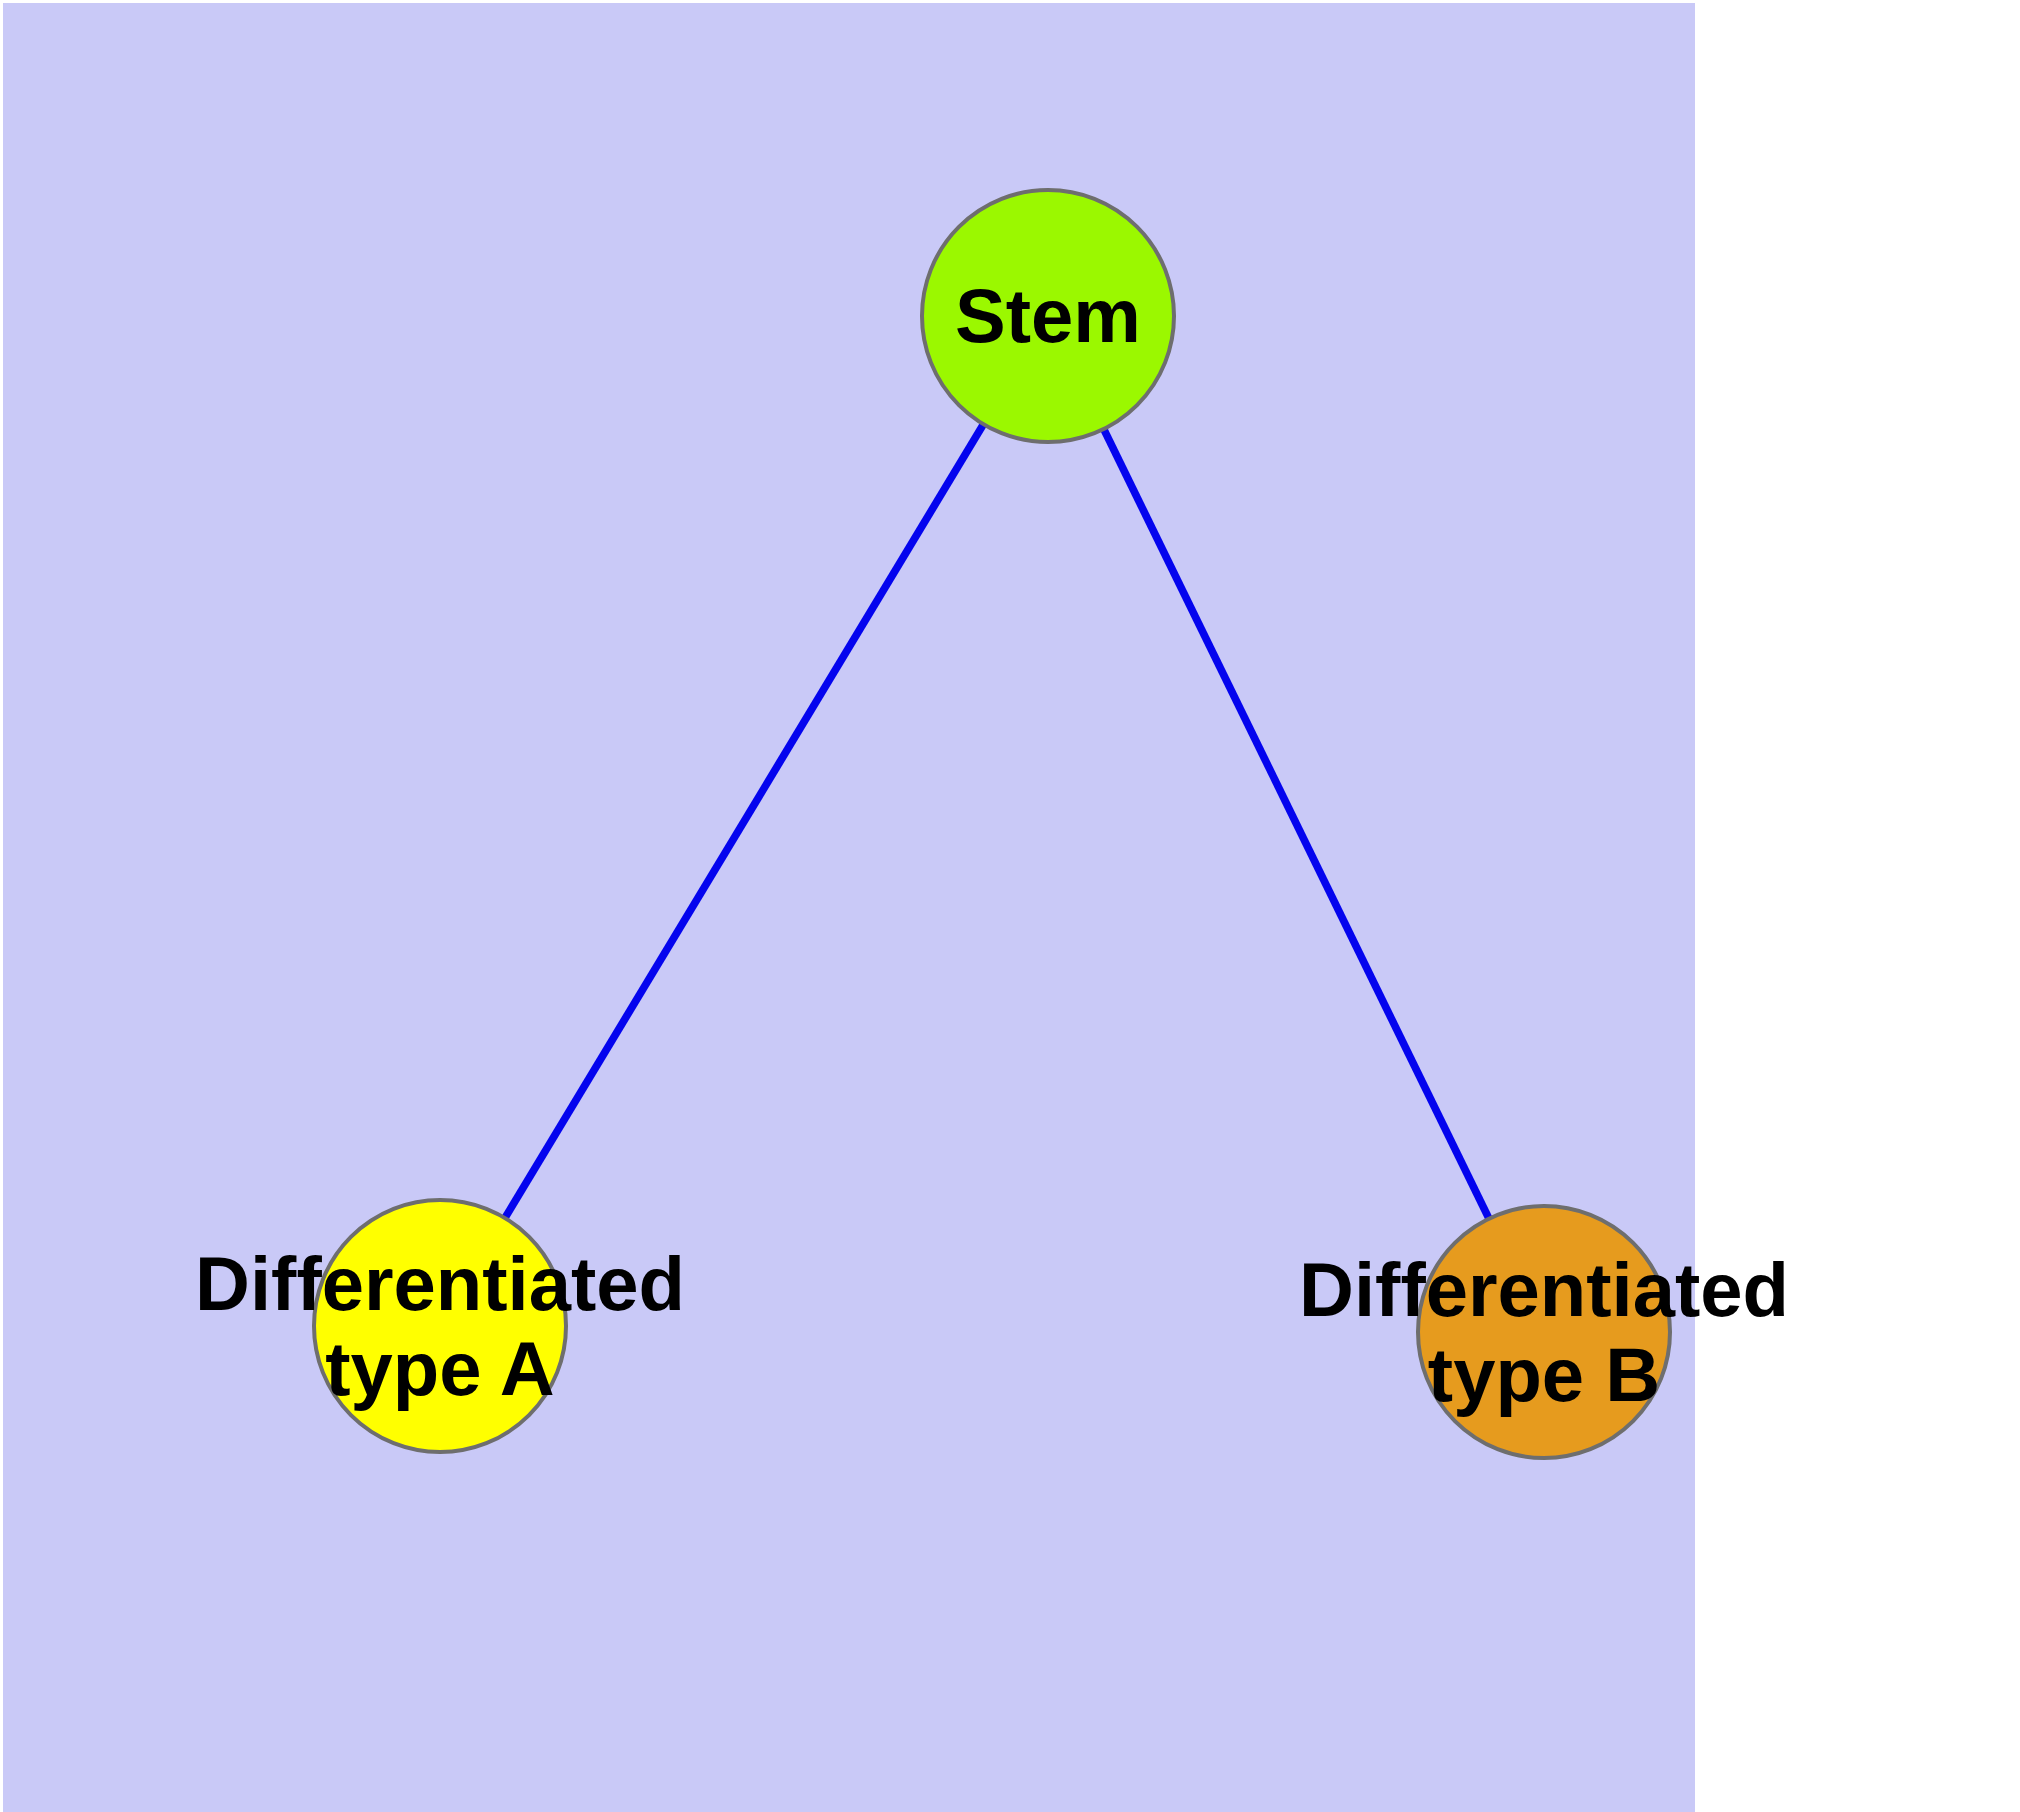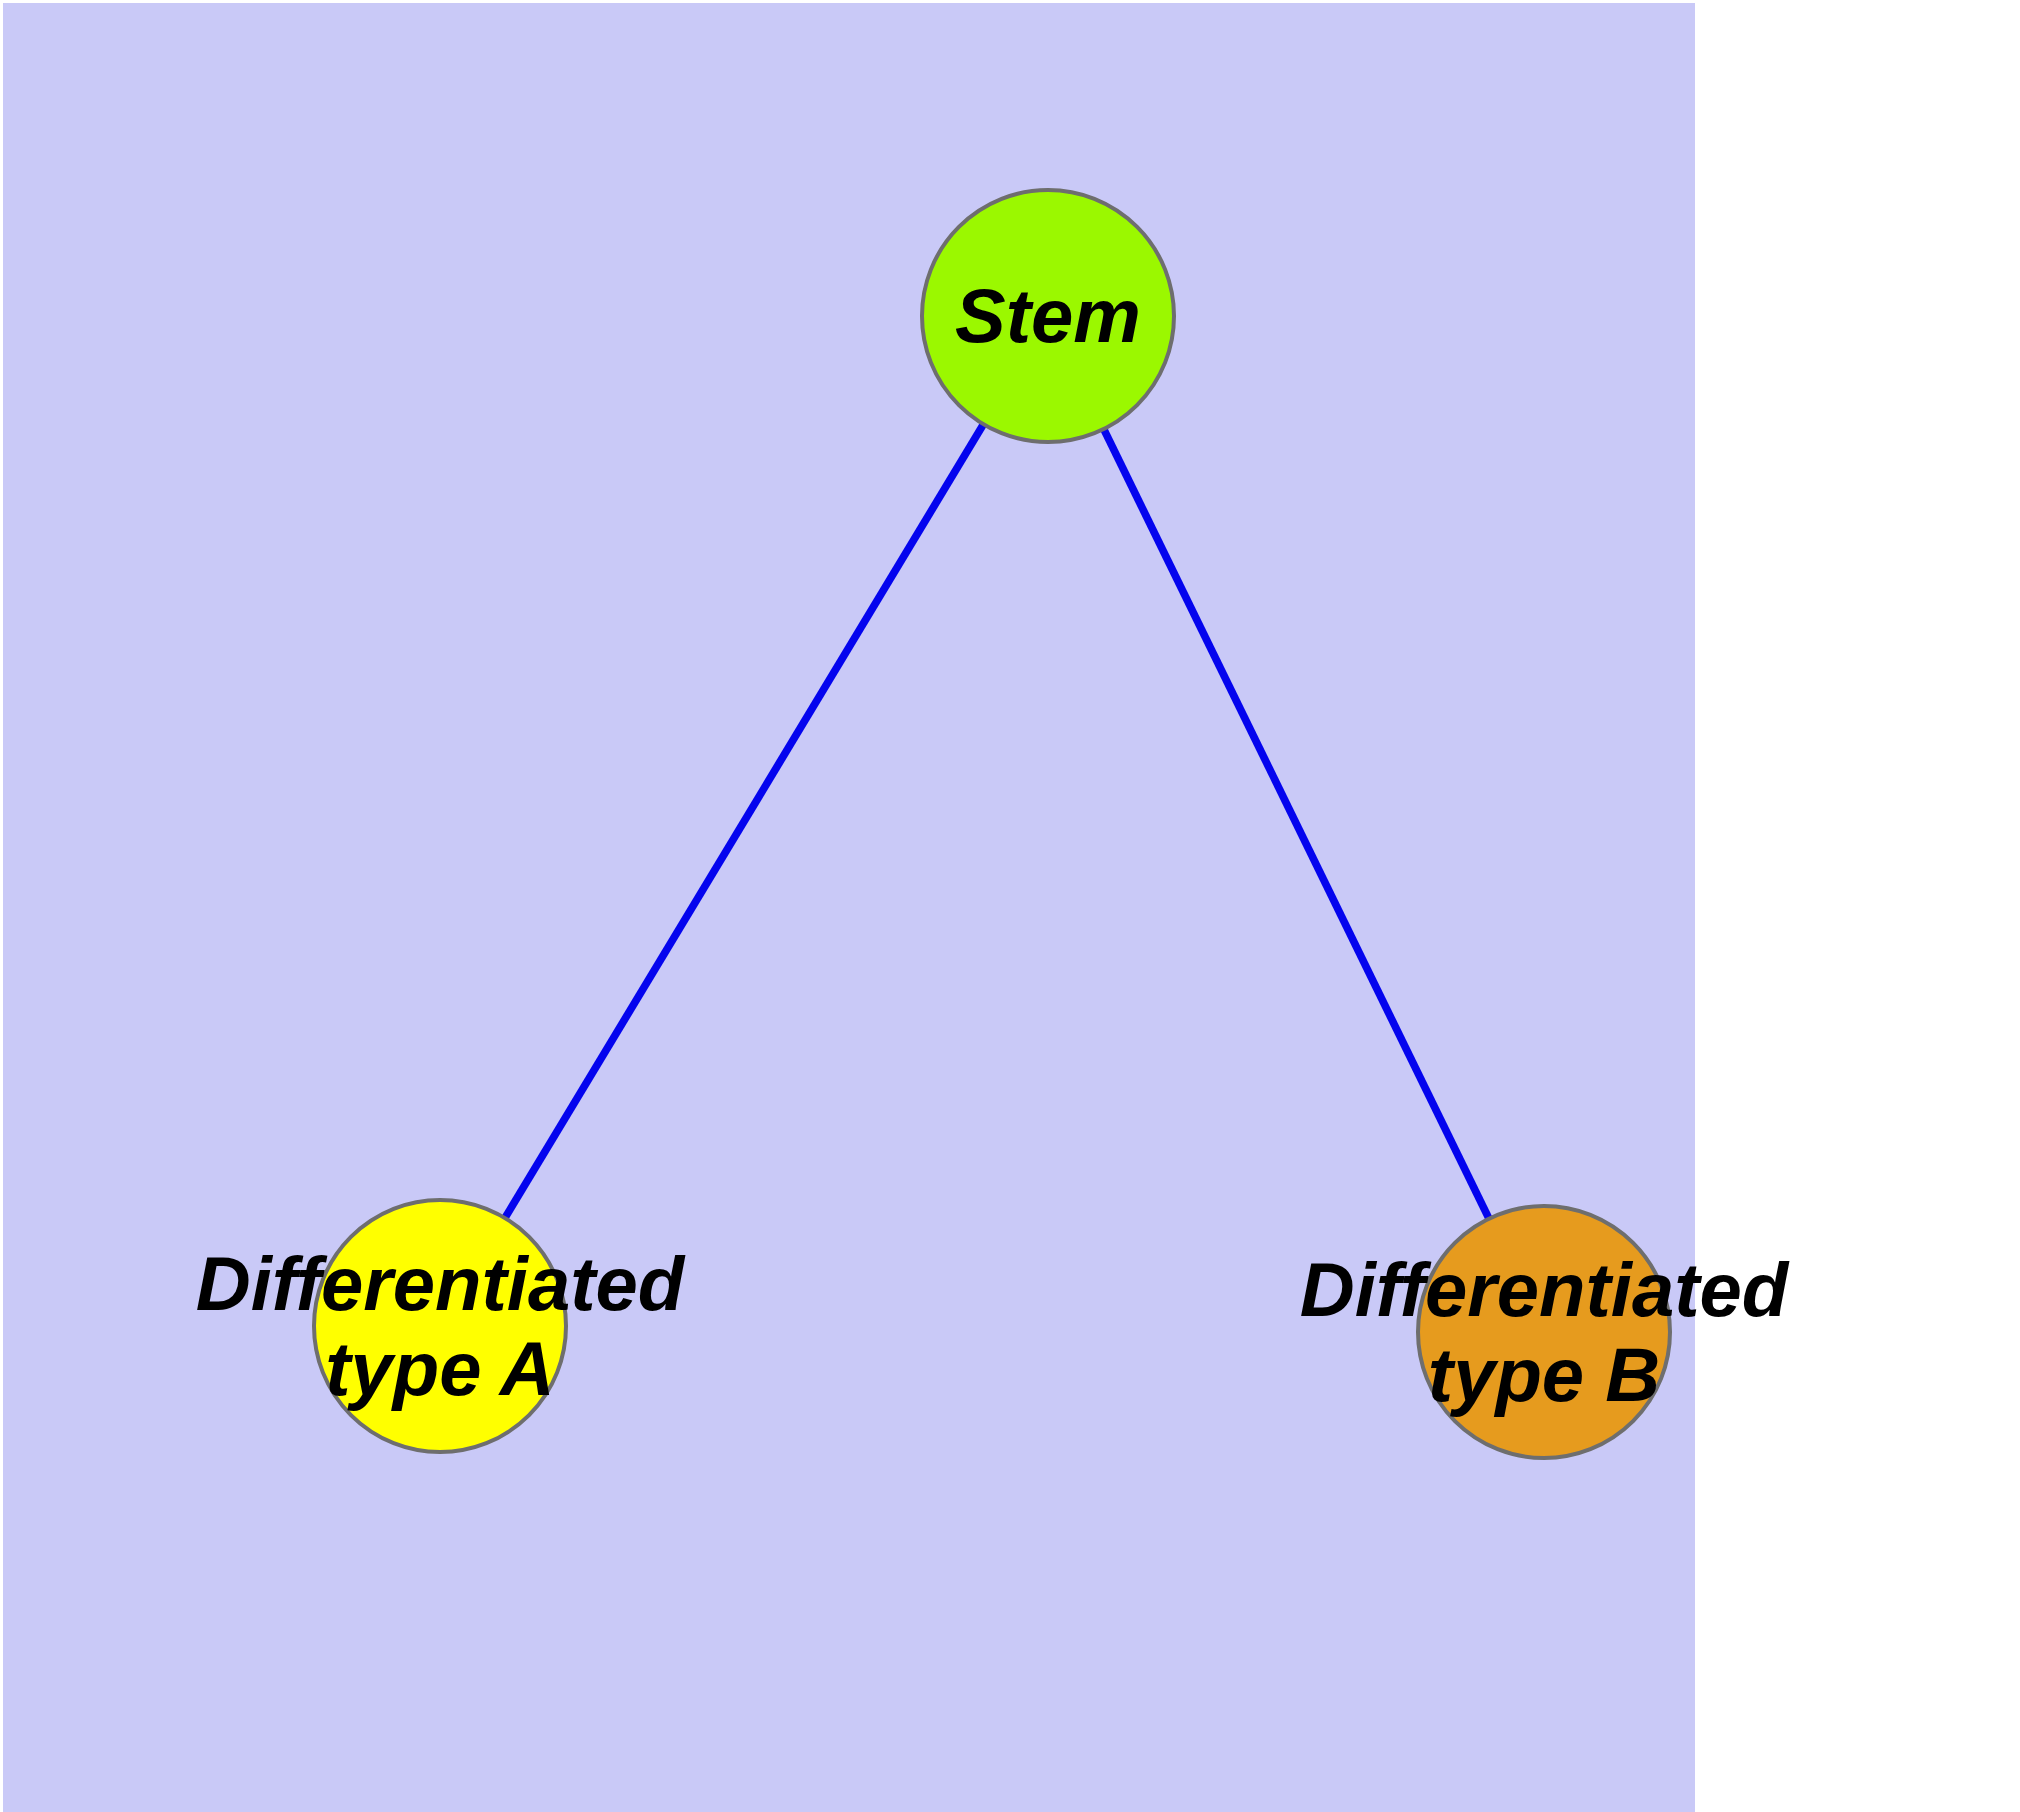--- a/index.html
+++ b/index.html
@@ -8,21 +8,20 @@
     width: 2021px;
     height: 1812px;
     background: #ffffff;
     font-family: "Liberation Sans", sans-serif;
     overflow: hidden;
   }
   .stage {
     position: relative;
     width: 1697px;
     height: 1812px;
-    font-style: italic;
   }
   .canvas {
     position: absolute;
     left: 3.4px;
     top: 3.4px;
     right: 1.7px;
     bottom: 0;
   }
   .edges-layer {
     position: absolute;

